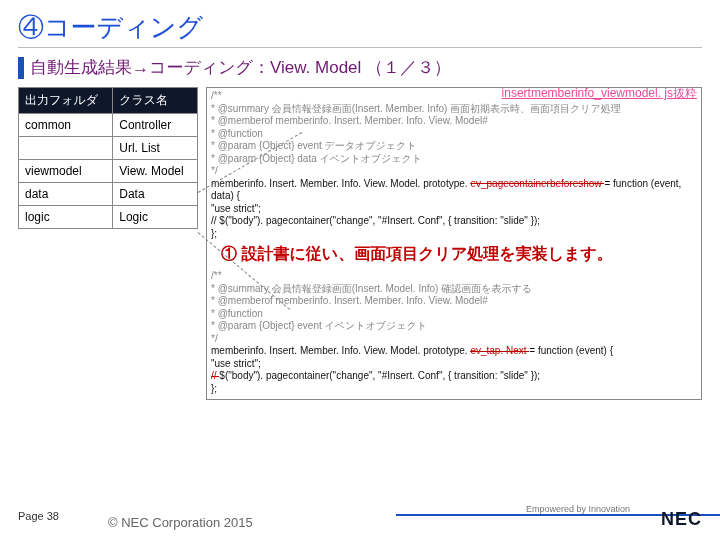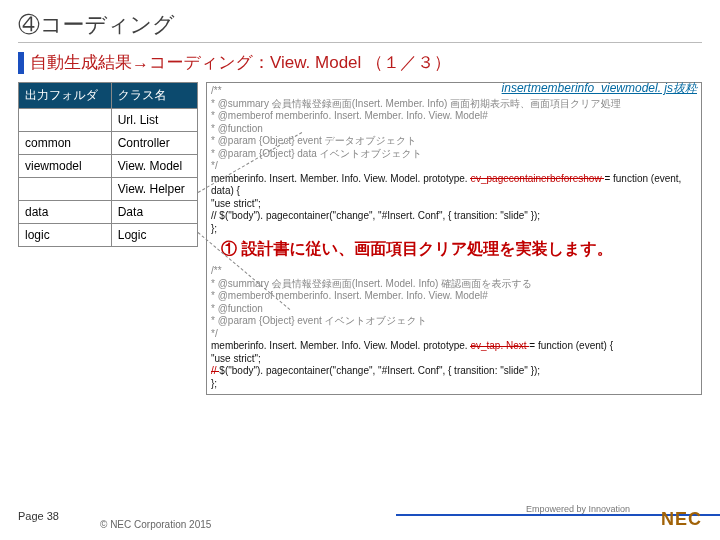--- a/index.html
+++ b/index.html
@@ -1,43 +1,43 @@
 <!DOCTYPE html>
 <html><head>
 <meta charset="utf-8">
 <style>
   * { margin: 0; padding: 0; box-sizing: border-box; }
   body { width: 720px; height: 540px; font-family: "Meiryo", sans-serif; background: #fff; position: relative; overflow: hidden; }
   .slide { width: 100%; height: 100%; padding: 10px 18px 0 18px; position: relative; }
-  .title { font-size: 22px; color: #404040; margin-bottom: 2px; }
+  .title { font-size: 26px; color: #1d4ed8; margin-bottom: 2px; }
   .hr { height: 1px; background: #bbb; margin-bottom: 8px; }
   .subtitle-row { display: flex; align-items: center; }
   .bluebar { width: 6px; height: 22px; background: #1a4fbf; margin-right: 6px; }
-  .subtitle { font-size: 17px; color: #b91c1c; }
+  .subtitle { font-size: 17px; color: #701a75; }
   .content { display: flex; margin-top: 8px; gap: 8px; }
   .tablewrap { width: 180px; }
   table { border-collapse: collapse; width: 100%; font-size: 12px; }
   th, td { border: 1px solid #888; padding: 4px 6px; text-align: left; }
-  th { background: #0c4a6e; color: #fff; font-weight: normal; }
+  th { background: #0f172a; color: #fff; font-weight: normal; }
   .codebox { flex: 1; border: 1px solid #888; padding: 2px 4px 4px 4px; position: relative; font-size: 10px; line-height: 1.25; }
-  .codeheader { position: absolute; top: -2px; right: 4px; color: #0369a1; text-decoration: underline; font-size: 12px; font-style: italic; }
+  .codeheader { position: absolute; top: -2px; right: 4px; color: #ec4899; text-decoration: underline; font-size: 12px; }
   .gray { color: #888; }
   .black { color: #111; }
   .bold { font-weight: normal; }
   .redstrike { color: #c00000; position: relative; }
   .redstrike::after { content: ""; position: absolute; left: 0; right: 0; top: 50%; height: 1px; background: #c00000; }
   .note-red { color: #c00000; font-weight: bold; font-size: 16px; margin: 4px 0 6px 10px; }
   .dashline { position: absolute; border-top: 1px dashed #888; }
   .dash1 { left: 198px; top: 192px; width: 120px; transform: rotate(-30deg); transform-origin: left; }
   .dash2 { left: 198px; top: 232px; width: 120px; transform: rotate(40deg); transform-origin: left; }
   .footer { position: absolute; bottom: 4px; left: 0; right: 0; height: 24px; }
   .pageno { position: absolute; left: 18px; bottom: 14px; font-size: 11px; color: #333; }
-  .copy { position: absolute; left: 100px; bottom: 6px; font-size: 10px; color: #666; margin-top: 28px; }
+  .copy { position: absolute; left: 108px; bottom: 6px; font-size: 13px; color: #666; margin-top: 28px; }
   .tagline { position: absolute; right: 90px; bottom: 22px; font-size: 9px; color: #777; }
-  .logo { position: absolute; right: 18px; bottom: 6px; font-size: 18px; font-weight: bold; color: #a16207; letter-spacing: 1px; }
+  .logo { position: absolute; right: 18px; bottom: 6px; font-size: 18px; font-weight: bold; color: #0f172a; letter-spacing: 1px; }
   .footerbar { position: absolute; left: 0; right: 0; bottom: 20px; height: 2px; background: linear-gradient(to right, transparent 0%, transparent 55%, #1a4fbf 55%, #1a4fbf 100%); }
 </style>
 </head>
 <body>
 
 <div class="slide">
   <div class="title">④コーディング</div>
   <div class="hr"></div>
   <div class="subtitle-row">
     <div class="bluebar"></div>
@@ -46,34 +46,30 @@
 
   <div class="content">
     <div class="tablewrap">
       <table>
         <tbody>
             <tr>
           <th>出力フォルダ</th>
           <th>クラス名</th>
         </tr>
         <tr>
+              <td>common</td>
+              <td>Controller</td>
+            </tr>
+        <tr>
               <td></td>
               <td>Url. List</td>
             </tr>
         <tr>
-              <td>common</td>
-              <td>Controller</td>
-            </tr>
-        <tr>
               <td>viewmodel</td>
               <td>View. Model</td>
-            </tr>
-        <tr>
-              <td></td>
-              <td>View. Helper</td>
             </tr>
         <tr>
               <td>data</td>
               <td>Data</td>
             </tr>
         <tr>
               <td>logic</td>
               <td>Logic</td>
             </tr>
       </tbody>

